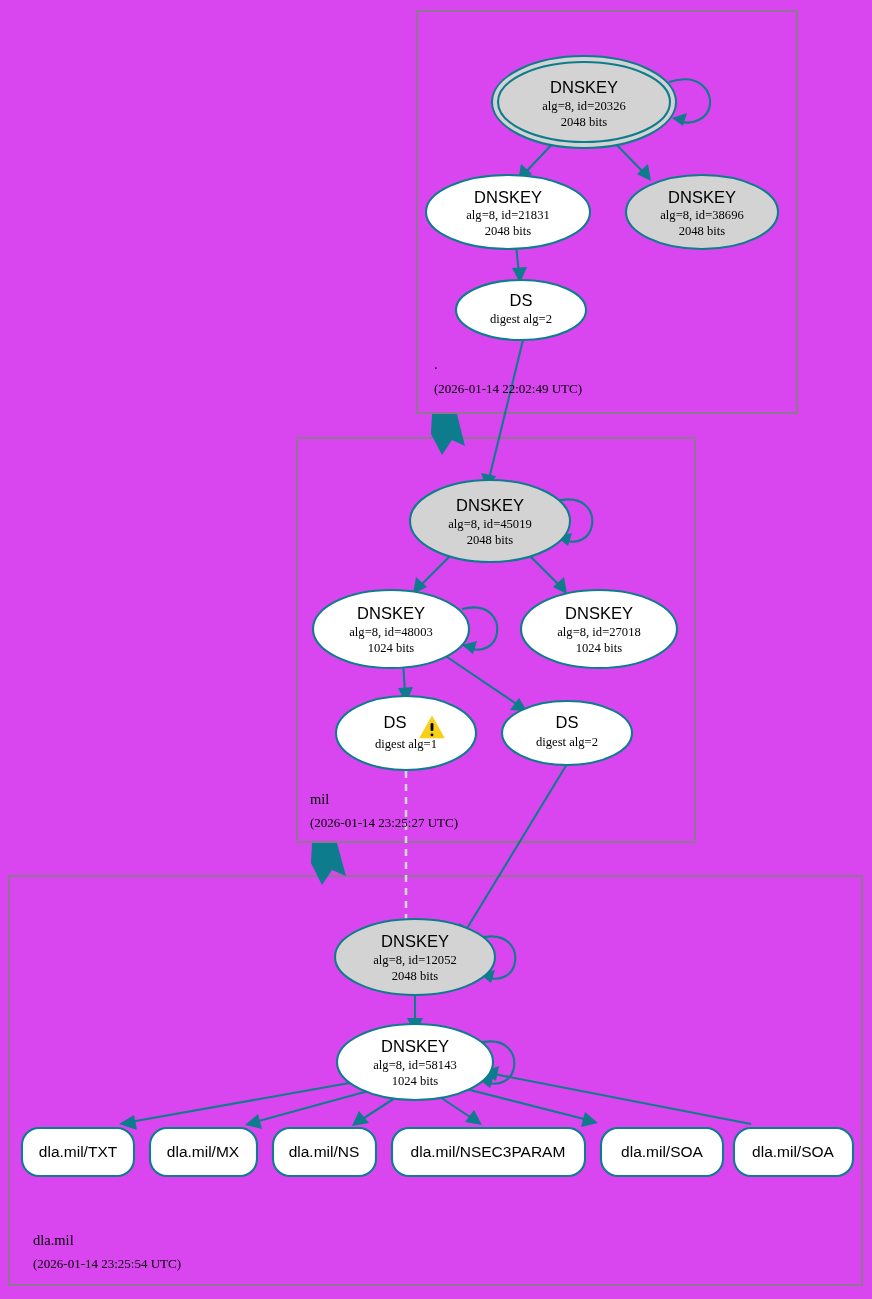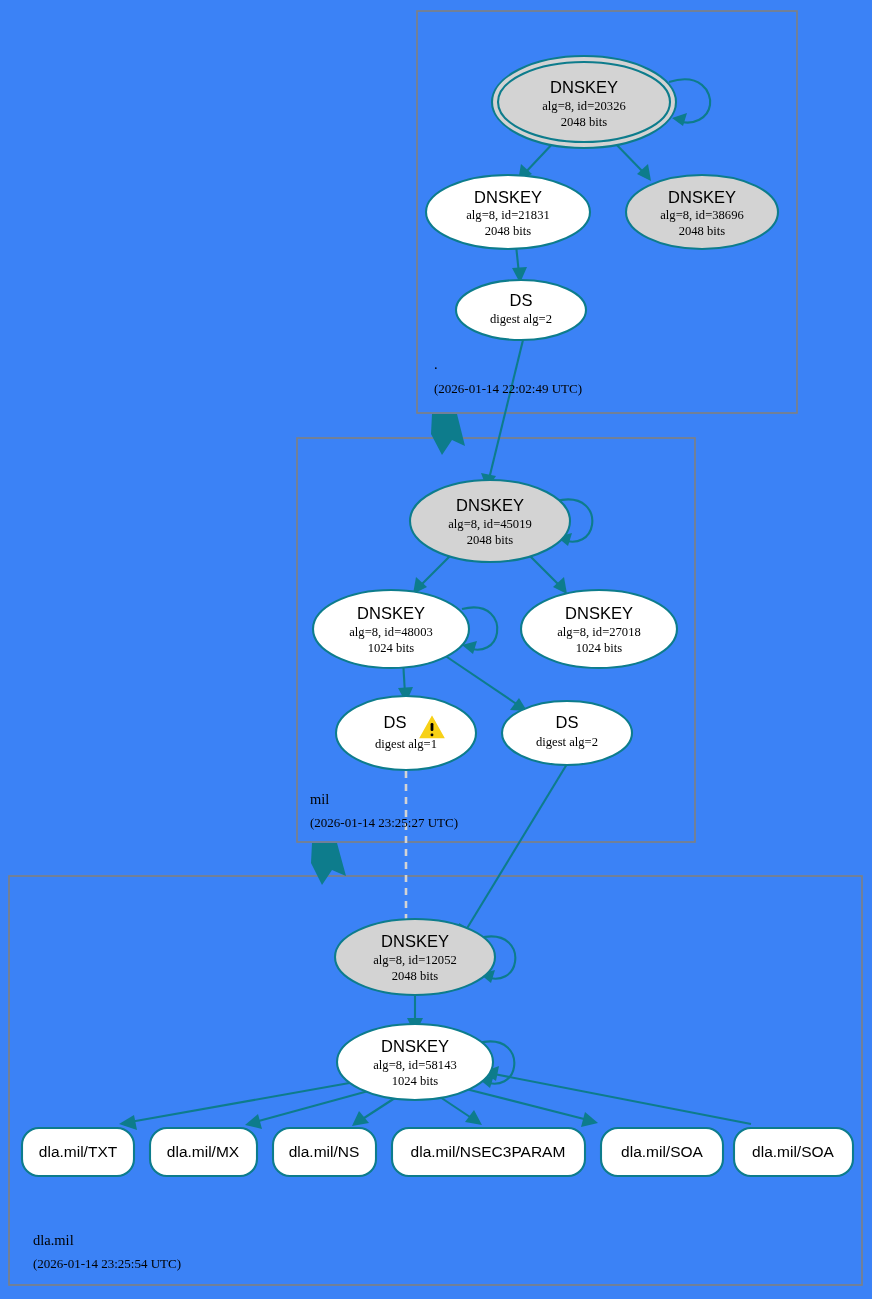--- a/index.html
+++ b/index.html
@@ -8,21 +8,21 @@
     background: #ffffff;
   }
   body {
     font-family: "Liberation Sans", sans-serif;
   }
   #canvas {
     position: relative;
     width: 872px;
     height: 1299px;
     overflow: hidden;
-    background: #3b82f6;
+    background: #d946ef;
   }
   #canvas svg {
     position: absolute;
     top: 0;
     left: 0;
   }
   .zone-box {
     fill: none;
     stroke: #808080;
     stroke-width: 1.6;

